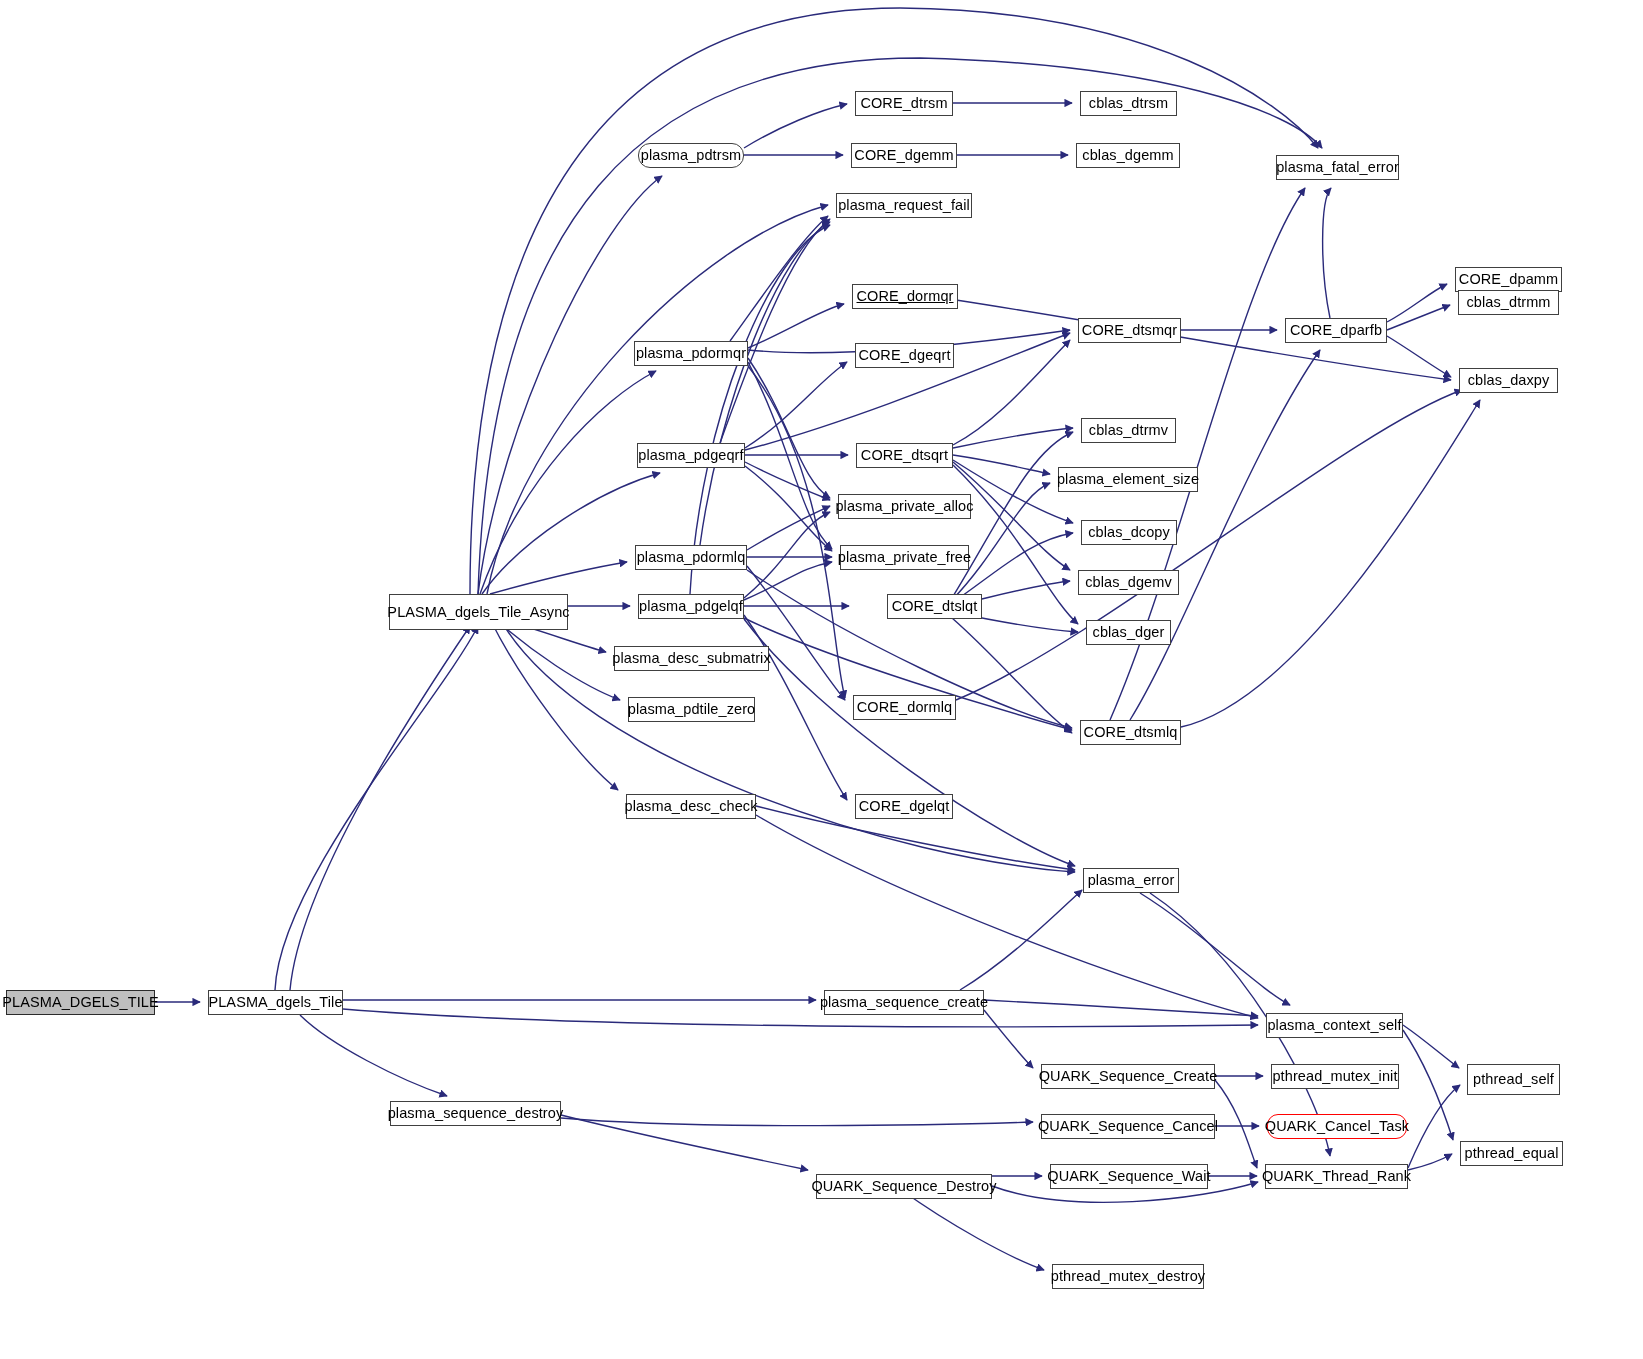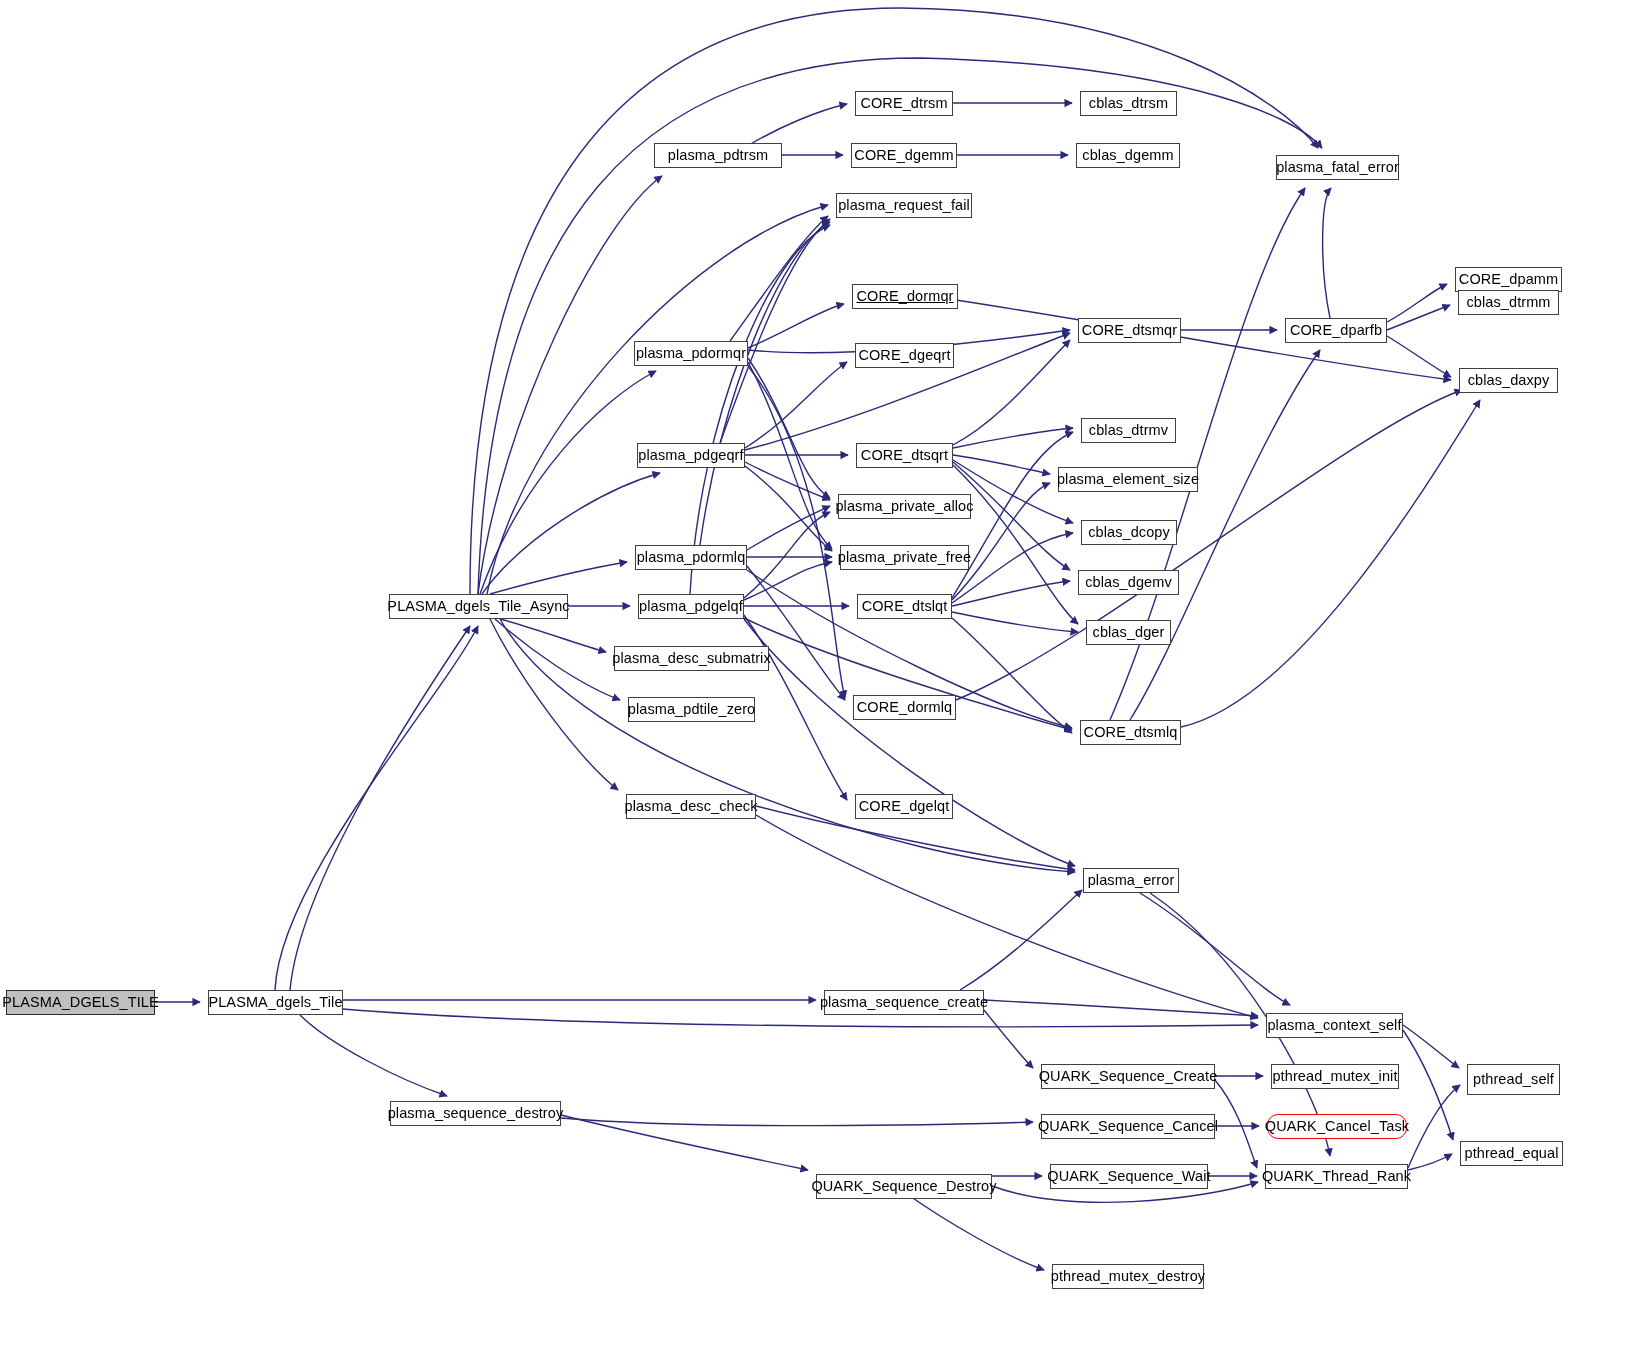--- a/index.html
+++ b/index.html
@@ -133,24 +133,24 @@
         <path d="M1150,893 C1250,960 1320,1100 1330,1156" fill="none" stroke="#2a2a7a" stroke-width="1.4" marker-end="url(#arrow)"></path>
       </g>
   </svg>
   <div id="node-layer">
       <div class="node root" style="left: 6px; top: 990px; width: 149px; height: 25px;">
         <span>PLASMA_DGELS_TILE</span>
       </div>
       <div class="node" style="left: 208px; top: 990px; width: 135px; height: 25px;">
         <span>PLASMA_dgels_Tile</span>
       </div>
-      <div class="node" style="left: 389px; top: 594px; width: 179px; height: 25px;">
+      <div class="node" style="left: 389px; top: 594px; width: 179px; height: 36px;">
         <span>PLASMA_dgels_Tile_Async</span>
       </div>
-      <div class="node" style="left: 654px; top: 143px; width: 128px; height: 25px;">
+      <div class="node" style="left: 638px; top: 143px; width: 106px; height: 25px; border-radius: 12px;">
         <span>plasma_pdtrsm</span>
       </div>
       <div class="node" style="left: 634px; top: 341px; width: 114px; height: 25px;">
         <span>plasma_pdormqr</span>
       </div>
       <div class="node" style="left: 637px; top: 443px; width: 108px; height: 25px;">
         <span>plasma_pdgeqrf</span>
       </div>
       <div class="node" style="left: 635px; top: 545px; width: 112px; height: 25px;">
         <span>plasma_pdormlq</span>
@@ -184,21 +184,21 @@
       </div>
       <div class="node" style="left: 856px; top: 443px; width: 97px; height: 25px;">
         <span>CORE_dtsqrt</span>
       </div>
       <div class="node" style="left: 838px; top: 494px; width: 133px; height: 25px;">
         <span>plasma_private_alloc</span>
       </div>
       <div class="node" style="left: 840px; top: 545px; width: 129px; height: 25px;">
         <span>plasma_private_free</span>
       </div>
-      <div class="node" style="left: 857px; top: 594px; width: 95px; height: 25px;">
+      <div class="node" style="left: 887px; top: 594px; width: 95px; height: 25px;">
         <span>CORE_dtslqt</span>
       </div>
       <div class="node" style="left: 853px; top: 695px; width: 103px; height: 25px;">
         <span>CORE_dormlq</span>
       </div>
       <div class="node" style="left: 855px; top: 794px; width: 98px; height: 25px;">
         <span>CORE_dgelqt</span>
       </div>
       <div class="node" style="left: 1080px; top: 91px; width: 97px; height: 25px;">
         <span>cblas_dtrsm</span>

